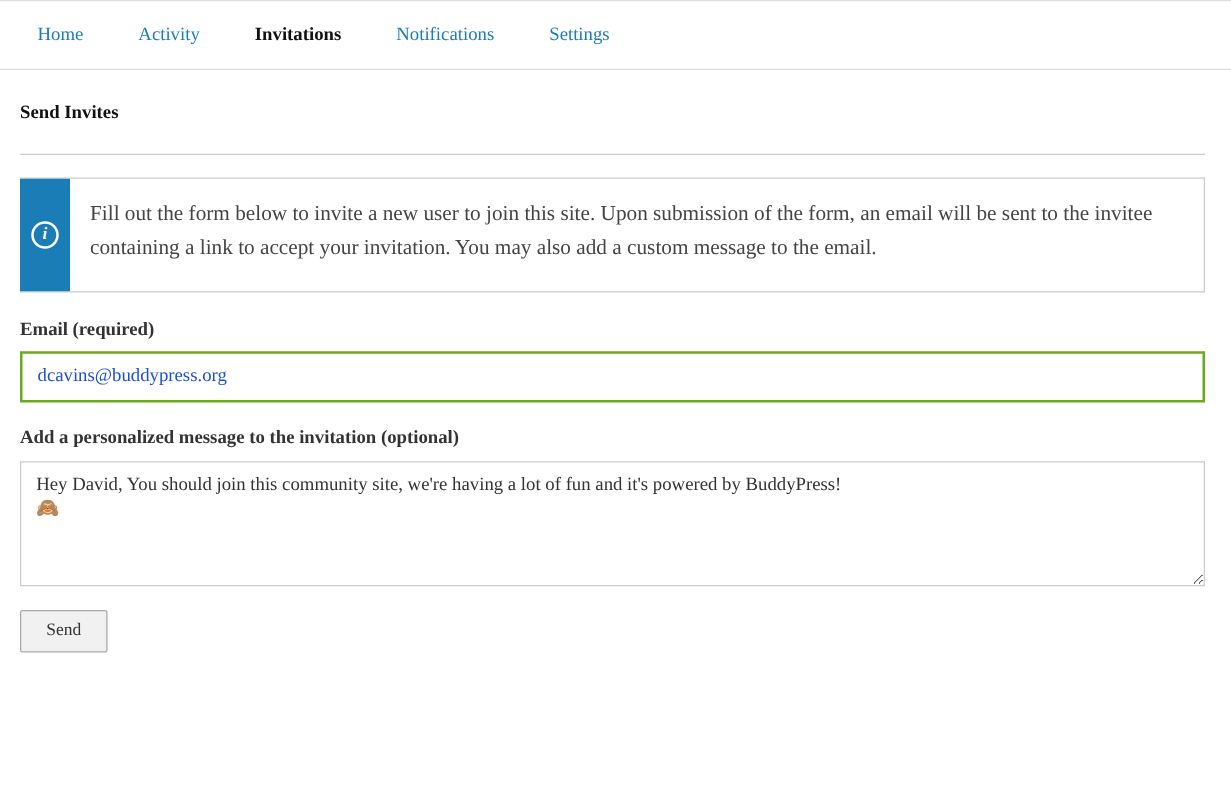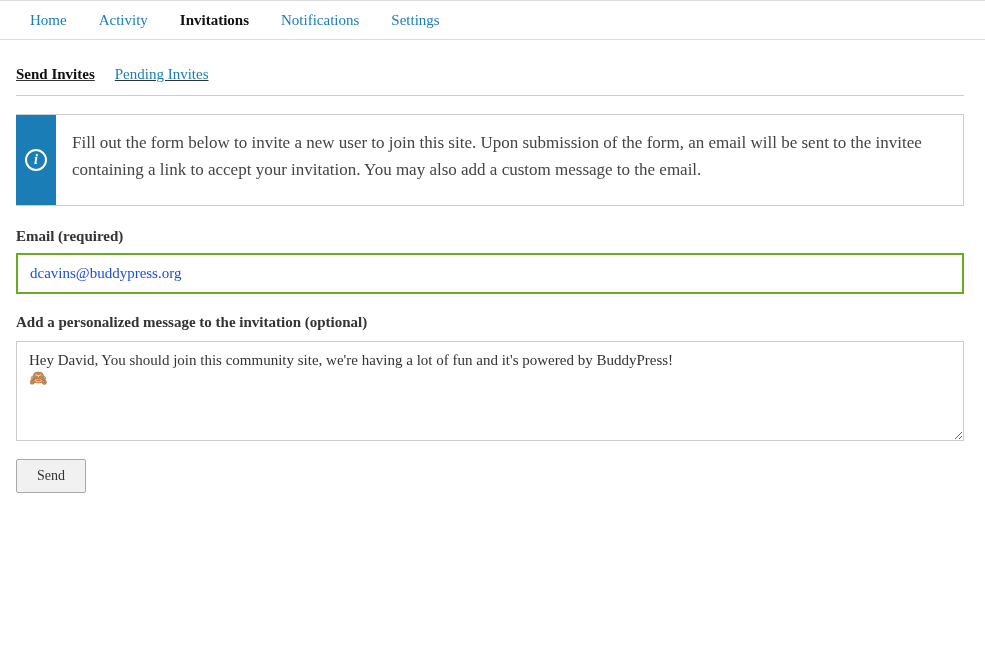--- a/index.html
+++ b/index.html
@@ -17,22 +17,22 @@
       min-height: 646px;
     }
 
     
     .nav-bar {
       border-bottom: 1px solid #ddd;
       border-top: 1px solid #ddd;
       padding: 0 16px;
       display: flex;
       align-items: center;
-      gap: 4px;
-      height: 40px;
+      gap: 16px;
+      height: 56px;
     }
 
     .nav-link {
       color: #1a7db5;
       text-decoration: none;
       padding: 0 14px;
       font-size: 15px;
       line-height: 56px;
       display: inline-block;
     }
@@ -48,22 +48,21 @@
       max-width: 980px;
     }
 
     
     .sub-tabs {
       display: flex;
       align-items: center;
       gap: 0;
       border-bottom: 1px solid #ccc;
       margin-bottom: 18px;
-      padding-bottom: 4px;
-      text-decoration: underline;
+      padding-bottom: 16px;
     }
 
     .sub-tab {
       font-size: 15px;
       font-weight: bold;
       padding: 6px 0;
       margin-right: 20px;
       cursor: pointer;
       color: #333;
       text-decoration: none;
@@ -180,21 +179,20 @@
   <a class="nav-link">Activity</a>
   <a class="nav-link active">Invitations</a>
   <a class="nav-link">Notifications</a>
   <a class="nav-link">Settings</a>
 </nav>
 
 <div class="content">
 
   <div class="sub-tabs">
     <a class="sub-tab active">Send Invites</a>
-    <a class="sub-tab inactive">Pending Invites</a>
   </div>
 
   <div class="info-box">
     <div class="info-box-left">
       <div class="info-icon">i</div>
     </div>
     <div class="info-box-text">Fill out the form below to invite a new user to join this site. Upon submission of the form, an email will be sent to the invitee containing a link to accept your invitation. You may also add a custom message to the email.</div>
   </div>
 
   <form>

